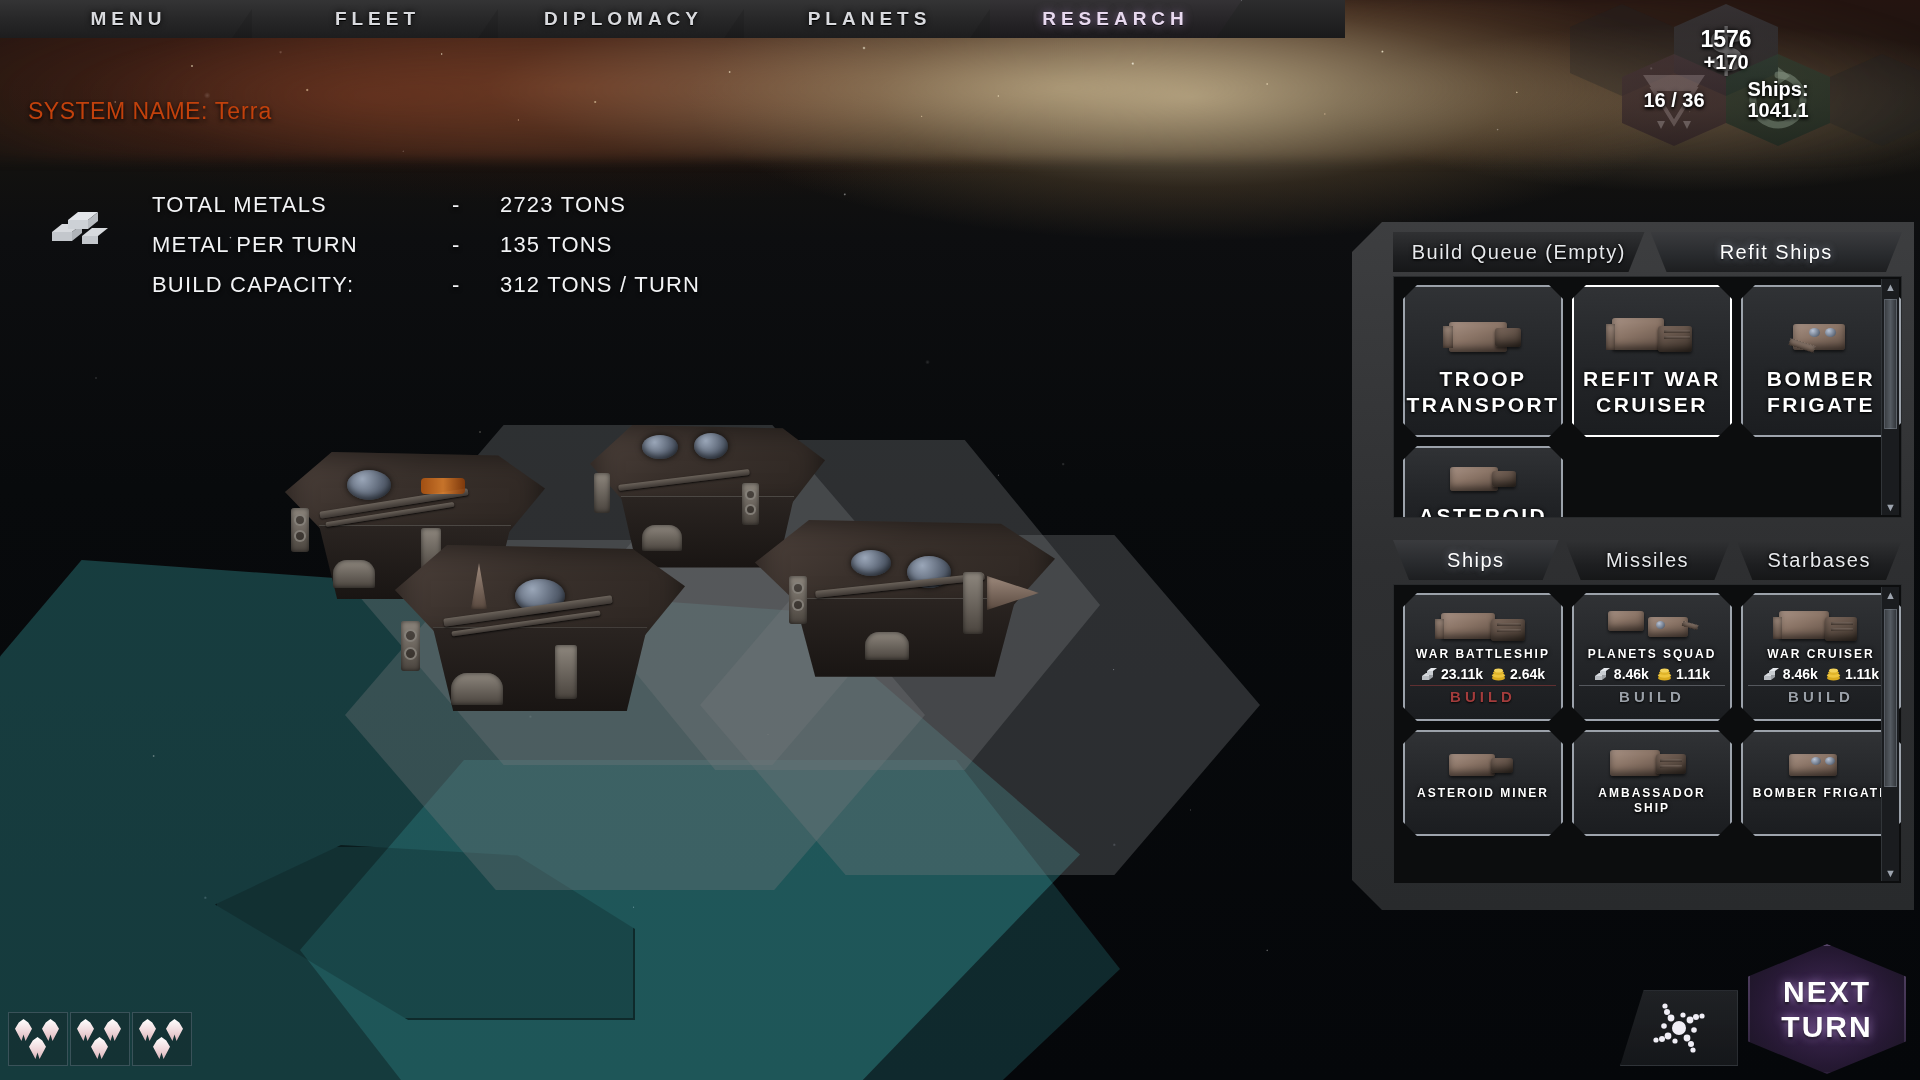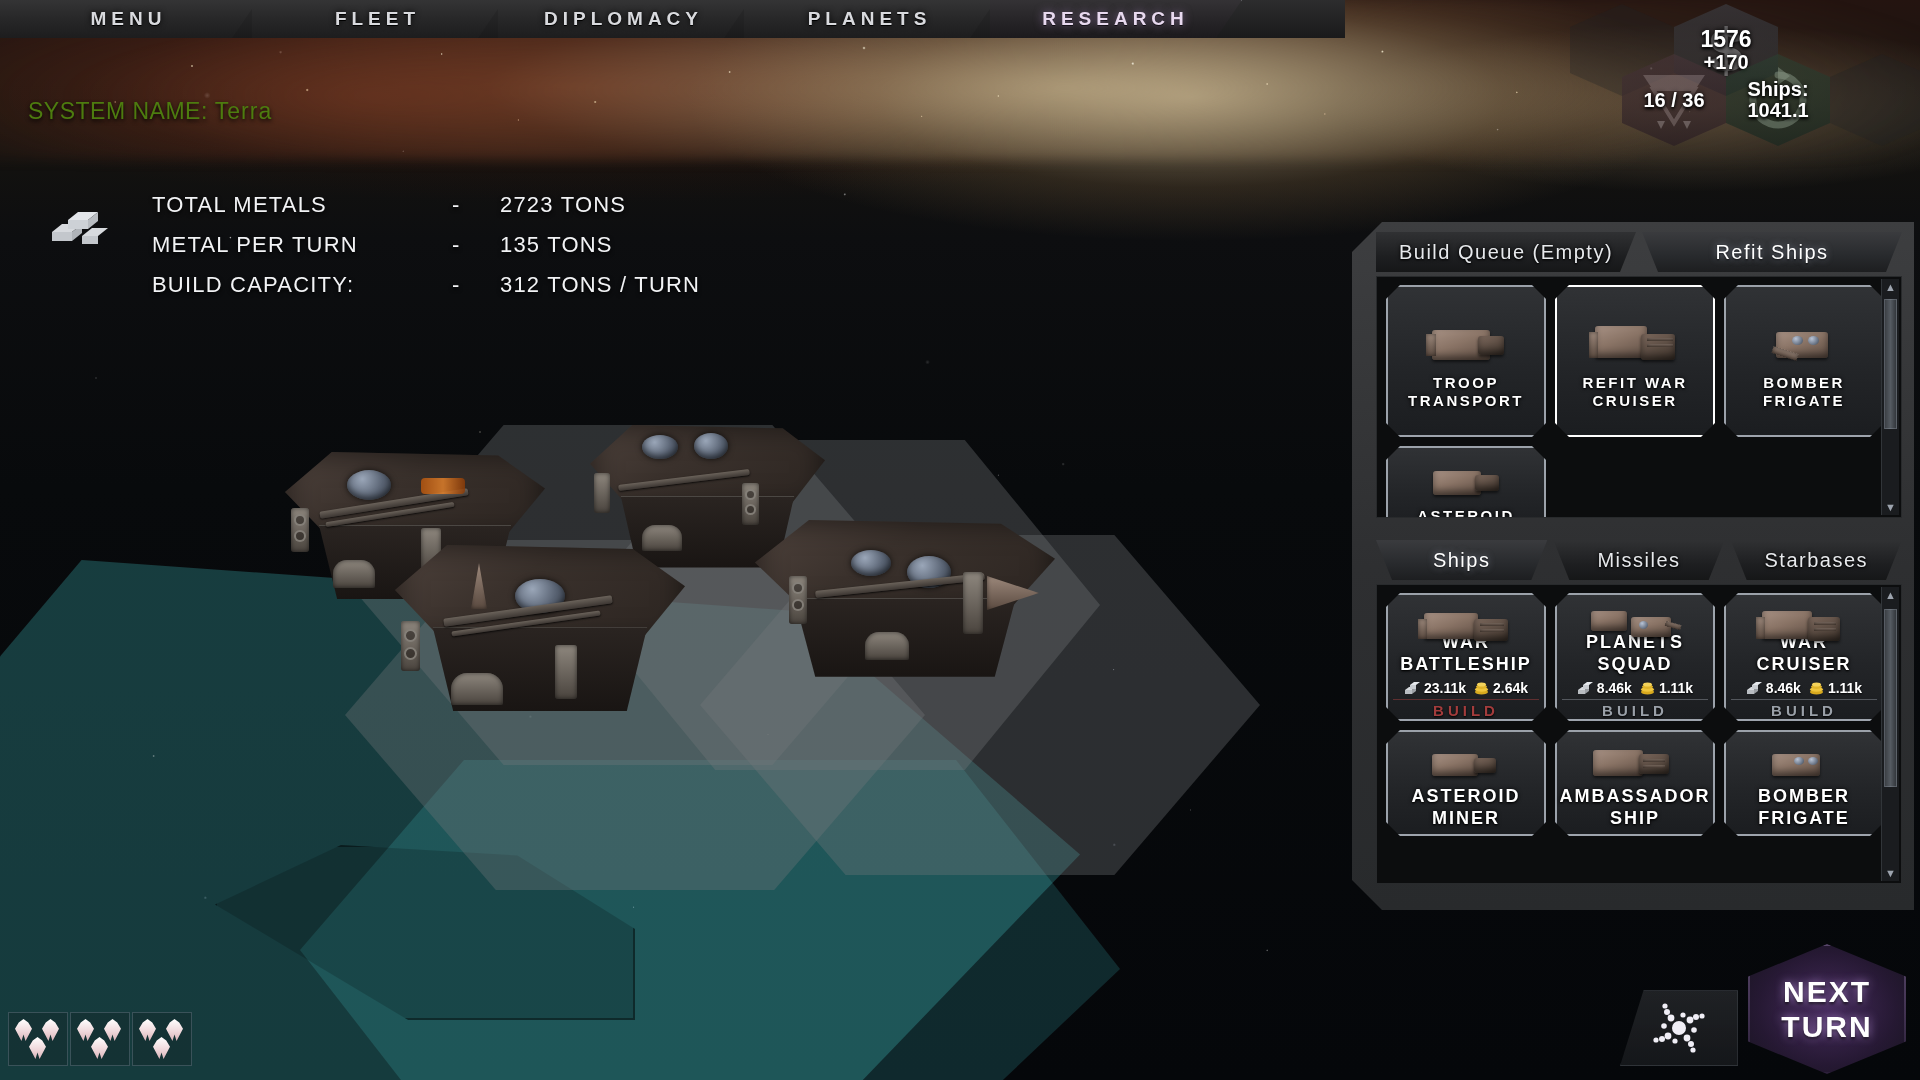--- a/index.html
+++ b/index.html
@@ -215,21 +215,21 @@
 
   .hexicon { position:absolute; inset:0; display:flex; align-items:center; justify-content:center; }
   .hexicon svg { opacity:.55; }
   .hex .txt { position:relative; z-index:2; text-align:center; }
   .hex .txt.small{ font-size:20px; }
   .hex-res .txt { font-size:26px; }
 
   
   .sysname{
     position:absolute; left:28px; top:98px; z-index:30;
-    color:#4d7c0f; font-size:23px; letter-spacing:1px; font-weight:400;
+    color:#c2410c; font-size:23px; letter-spacing:1px; font-weight:400;
     text-shadow: 0 2px 4px rgba(0,0,0,.95);
   }
   .sysname b{ font-weight:400; letter-spacing:.5px; }
   .statblock{ position:absolute; left:152px; top:185px; z-index:30; }
   .statrow{
     display:flex; align-items:center;
     height:40px;
     color:#f2f3f5; font-size:22px; letter-spacing:1.2px;
     text-shadow: 0 2px 4px rgba(0,0,0,.95);
   }
@@ -238,21 +238,21 @@
   .metalicon{
     position:absolute; left:48px; top:200px; width:62px; height:50px; z-index:30;
   }
 
   
   .buildpanel{
     position:absolute; left:1352px; top:222px; width:562px; height:688px;
     background: linear-gradient(180deg,#3d3e40 0%, #2e2f31 50%, #282a2c 100%);
     clip-path: polygon(30px 0, 100% 0, 100% 100%, 30px 100%, 0 calc(100% - 30px), 0 30px);
     z-index:35;
-    padding:10px 12px 12px 24px;
+    padding:10px 12px 12px 41px;
   }
   .tabrow{ display:flex; gap:6px; height:40px; }
   .ptab{
     flex:1; height:40px;
     background: linear-gradient(180deg,#303133 0%, #1e1f21 60%, #161718 100%);
     clip-path: polygon(0 0, 100% 0, calc(100% - 16px) 100%, 16px 100%);
     display:flex; align-items:center; justify-content:center;
     color:#e7e9ec; font-size:20px; letter-spacing:1.5px;
     text-shadow:0 1px 2px #000, 0 0 4px rgba(0,0,0,.8);
     cursor:pointer;
@@ -306,26 +306,26 @@
     position:absolute;
     background: linear-gradient(180deg,#9c887b,#5a4a40);
     box-shadow: inset 0 0 4px rgba(0,0,0,.5);
   }
   .hullport{
     position:absolute; border-radius:50%;
     background: radial-gradient(circle at 35% 30%, #b9c4d6, #6d7889 60%, #3d4450);
   }
 
   .cardlabel{
-    color:#ffffff; font-size:18px; font-weight:700; letter-spacing:2px;
+    color:#ffffff; font-size:12px; font-weight:700; letter-spacing:2px;
     text-align:center; line-height:1.22;
     text-shadow:0 1px 2px #000, 0 0 4px rgba(0,0,0,.9);
     padding:0 4px;
   }
-  .cardlabel.refitlbl{ letter-spacing:2.5px; font-size:15px; }
+  .cardlabel.refitlbl{ letter-spacing:2.5px; font-size:21px; }
 
   .costrow{
     display:flex; align-items:center; justify-content:center; gap:7px;
     margin-top:4px; width:100%;
     color:#fff; font-size:14px; font-weight:700;
     text-shadow:0 1px 2px #000;
   }
   .costrow .item{ display:flex; align-items:center; gap:3px; }
   .buildbtn{
     margin-top:3px;

